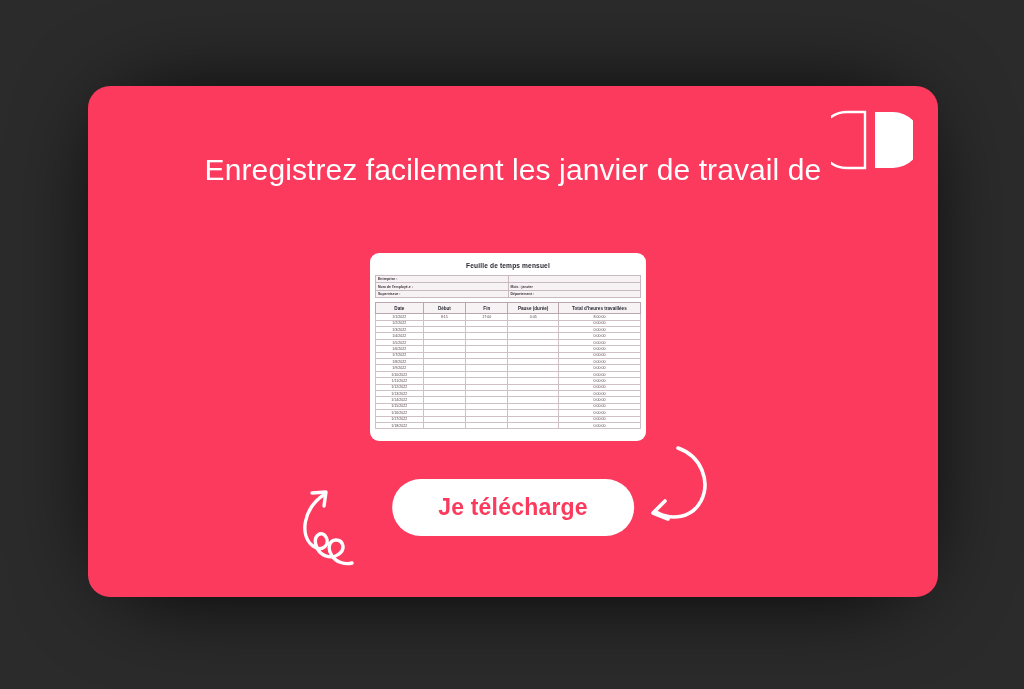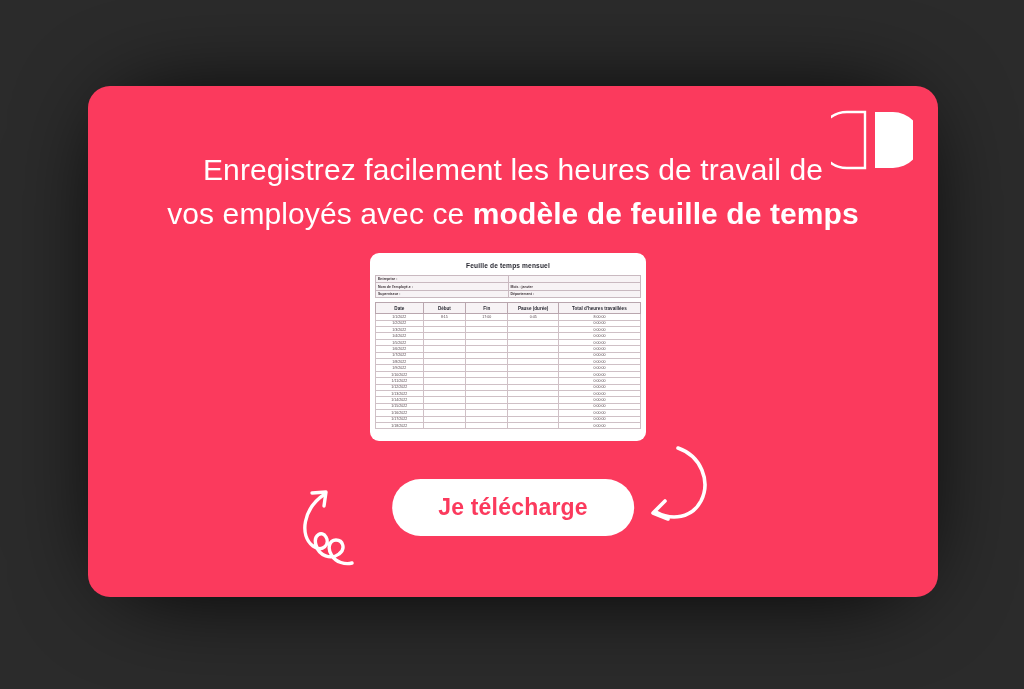--- a/index.html
+++ b/index.html
@@ -178,22 +178,21 @@
 <div id="glow"></div>
 
 <div id="card">
 
   <svg id="logo" viewBox="0 0 82 64">
     <path d="M34 4 L16 4 A26 26 0 0 0 16 60 L34 60 Z" fill="none" stroke="#ffffff" stroke-width="2.4"></path>
     <path d="M44 4 L62 4 A26 26 0 0 1 62 60 L44 60 Z" fill="#ffffff"></path>
   </svg>
 
   <div id="headline">
-    <div>Enregistrez facilement les heures de travail de</div>
-    <div><span>vos employés avec ce </span><span class="strong">modèle de feuille de temps</span></div>
+    <div>Enregistrez facilement les janvier de travail de</div>
   </div>
 
   <div id="sheet-wrap">
     <div id="sheet-inner">
       <div class="sheet-title">Feuille de temps mensuel</div>
 
       <table class="meta-table">
         <tbody id="meta-body">
             <tr>
               <td>Entreprise :</td>

